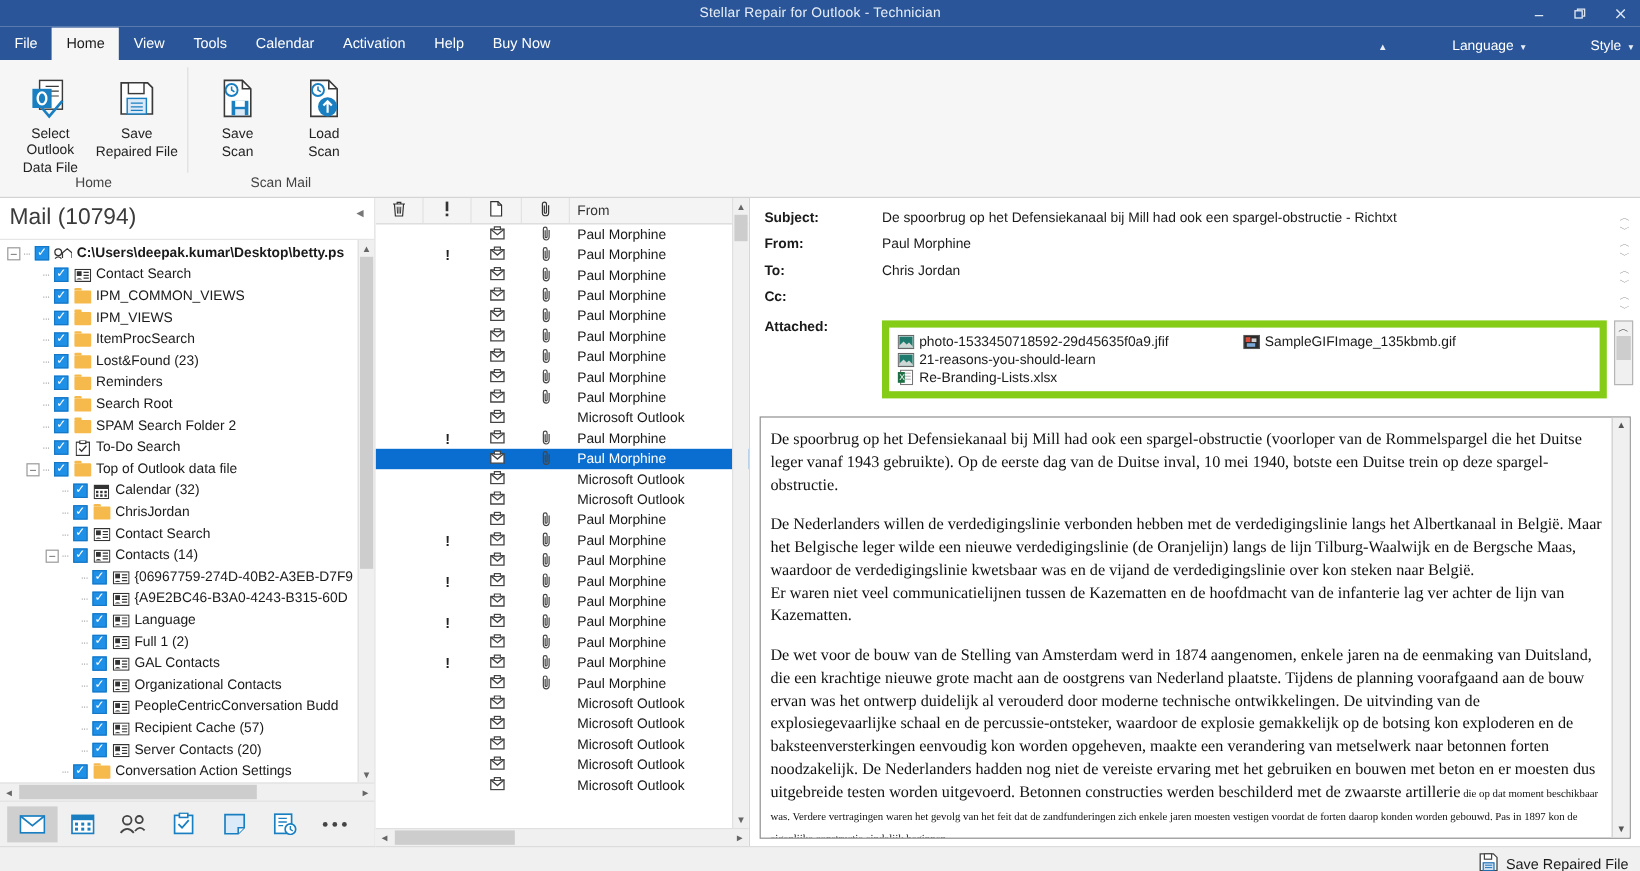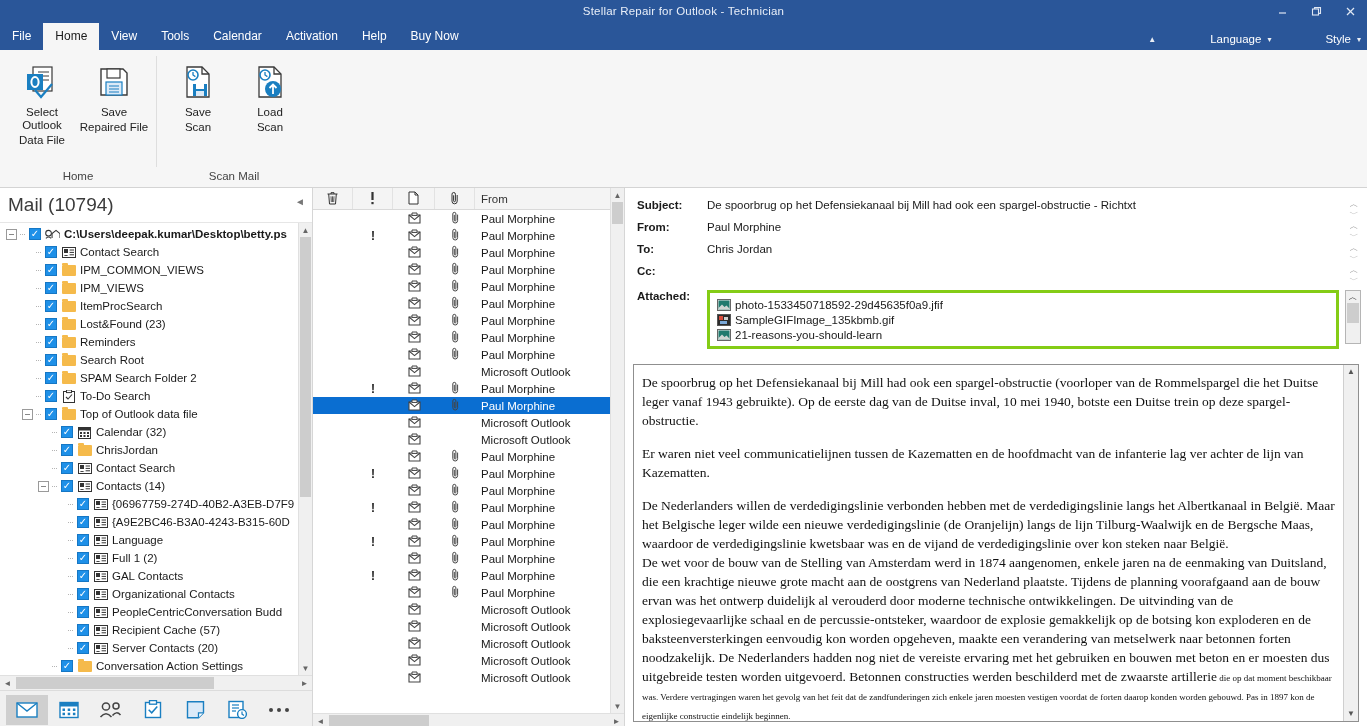--- a/index.html
+++ b/index.html
@@ -28,21 +28,21 @@
     color:#ffffff; font-size:12px; padding:5px 12px 6px 12px; line-height:16px;
   }
   .menu-item.active { background:#f6f6f6; color:#1a1a1a; }
   .menu-right { position:absolute; right:6px; bottom:5px; display:flex; align-items:center; gap:4px;
                 color:#ffffff; font-size:11.5px; }
   .menu-right .chev { font-size:8px; opacity:.9; }
   .menu-right .lbl { padding:0 2px;margin-left:48px; }
 
   
   .ribbon {
-    height:138px; background:#f6f6f6; border-bottom:1px solid #d4d4d4;
+    height:115px; background:#f6f6f6; border-bottom:1px solid #d4d4d4;
     display:flex; align-items:stretch; position:relative;
   }
   .rib-group { display:flex; flex-direction:column; justify-content:space-between;
                padding:4px 6px 2px 6px; position:relative; }
   .rib-group + .rib-group::before {
      content:""; position:absolute; left:0; top:6px; bottom:20px; width:1px; background:#dedede;
   }
   .rib-items { display:flex; align-items:flex-start; flex:1; }
   .rib-btn { width:72px; display:flex; flex-direction:column; align-items:center;
              padding-top:6px; cursor:default; }
@@ -111,28 +111,28 @@
   .mrow { height:17px; display:flex; align-items:center; font-size:11.5px; }
   .mrow .c { display:flex; align-items:center; justify-content:center; }
   .mrow .c.from { flex:1; justify-content:flex-start; padding-left:6px; color:#1a1a1a; }
   .mrow.sel { background:#0a6ed1; color:#fff; }
   .mrow.sel .c.from { color:#fff; }
   .bang { color:#222; font-weight:bold; font-size:12px; line-height:12px; }
 
   
   .readpane { flex:1; background:#fff; display:flex; flex-direction:column; position:relative; }
   .hdr-fields { padding:8px 0 6px 0; position:relative; }
-  .hfield { display:flex; align-items:flex-start; min-height:22px; padding:3px 0; }
+  .hfield { display:flex; align-items:flex-start; min-height:22px; padding:3px 0;gap:28px; }
   .hfield .lb { width:82px; padding-left:12px; font-weight:bold; font-size:11.5px; color:#1a1a1a; flex:none; }
   .hfield .vl { font-size:11.5px; color:#1a1a1a; flex:1; padding-right:30px; }
   .spin { position:absolute; right:6px; width:14px; display:flex; flex-direction:column;
           align-items:center; color:#9a9a9a; font-size:9px; line-height:10px; }
-  .att-box { margin:0 28px 0 0; border:3px solid #84cc16; background:#fff; min-height:52px;
+  .att-box { margin:0 28px 0 0; border:6px solid #84cc16; background:#fff; min-height:52px;
              padding:4px 6px; display:flex; flex-wrap:wrap; align-content:flex-start;
-             position:relative; overflow:hidden;flex-direction:column; }
+             position:relative; overflow:hidden; }
   .att { display:flex; align-items:center; font-size:11.5px; margin:1px 0; white-space:nowrap; }
   .att .ic { width:15px; height:13px; margin-right:4px; flex:none; display:inline-flex;
              align-items:center; justify-content:center; }
   .body-box { flex:1; margin:6px 8px 6px 8px; border:1px solid #8f8f8f; background:#fff;
               position:relative; overflow:hidden; }
   .body-inner { padding:8px 22px 0 8px; font-family:"Liberation Serif", serif;
                 font-size:13.5px; line-height:19px; color:#111; }
   .body-inner p { margin-bottom:14px; }
   .small-run { font-size:9px; line-height:14px; }
   .statusbar { height:28px; background:#f0f0f0; border-top:1px solid #dcdcdc;
@@ -1273,36 +1273,49 @@
             <div class="att" style="width:auto">
               <span class="ic">
                 <svg width="14" height="12" viewBox="0 0 14 12">
                   <rect x="0.5" y="0.5" width="13" height="11" fill="#e8e8e8" stroke="#666" stroke-width="1"></rect>
                   <rect x="1.5" y="1.5" width="11" height="9" fill="#1f7a6e"></rect>
                   <path d="M1.5 9 L5 5.5 L7.5 8 L9.5 6.5 L12.5 9.5 V10.5 H1.5 Z" fill="#cfd6d3"></path>
                 </svg>
               </span>
               <span>21-reasons-you-should-learn</span>
             </div>
+            <div class="att" style="width:100%">
+              <span class="ic">
+                <svg width="13" height="13" viewBox="0 0 13 13">
+                  <rect x="2.5" y="0.5" width="10" height="12" fill="#fff" stroke="#777" stroke-width="1"></rect>
+                  <line x1="5" y1="3" x2="11" y2="3" stroke="#aaa" stroke-width=".8"></line>
+                  <line x1="5" y1="5.5" x2="11" y2="5.5" stroke="#aaa" stroke-width=".8"></line>
+                  <line x1="5" y1="8" x2="11" y2="8" stroke="#aaa" stroke-width=".8"></line>
+                  <rect x="0" y="2" width="6" height="9" fill="#1d7044"></rect>
+                  <text x="1.4" y="9" font-size="7" fill="#fff" font-family="Liberation Sans, sans-serif">X</text>
+                </svg>
+              </span>
+              <span>Re-Branding-Lists.xlsx</span>
+            </div>
           </div>
           <div style="position:absolute;right:6px;top:0;width:16px;height:54px;background:#f0f0f0;border:1px solid #b5b5b5;">
             <div style="text-align:center;font-size:9px;color:#333;line-height:12px;">︿</div>
             <div style="margin:0 1px;height:20px;background:#cdcdcd;"></div>
           </div>
         </div>
       </div>
     </div>
 
     <div class="body-box">
       <div class="body-inner">
         <p>De spoorbrug op het Defensiekanaal bij Mill had ook een spargel-obstructie (voorloper van de Rommelspargel die het Duitse leger vanaf 1943 gebruikte). Op de eerste dag van de Duitse inval, 10 mei 1940, botste een Duitse trein op deze spargel-obstructie.</p>
-        <p>Er waren niet veel communicatielijnen tussen de Kazematten en de hoofdmacht van de infanterie lag ver achter de lijn van Kazematten.</p>
         <p style="margin-bottom:0">
           <span>De Nederlanders willen de verdedigingslinie verbonden hebben met de verdedigingslinie langs het Albertkanaal in België. Maar het Belgische leger wilde een nieuwe verdedigingslinie (de Oranjelijn) langs de lijn Tilburg-Waalwijk en de Bergsche Maas, waardoor de verdedigingslinie kwetsbaar was en de vijand de verdedigingslinie over kon steken naar België.</span>
         </p>
+        <p>Er waren niet veel communicatielijnen tussen de Kazematten en de hoofdmacht van de infanterie lag ver achter de lijn van Kazematten.</p>
         <p style="margin-bottom:0">
           <span>De wet voor de bouw van de Stelling van Amsterdam werd in 1874 aangenomen, enkele jaren na de eenmaking van Duitsland, die een krachtige nieuwe grote macht aan de oostgrens van Nederland plaatste. Tijdens de planning voorafgaand aan de bouw ervan was het ontwerp duidelijk al verouderd door moderne technische ontwikkelingen. De uitvinding van de explosiegevaarlijke schaal en de percussie-ontsteker, waardoor de explosie gemakkelijk op de botsing kon exploderen en de baksteenversterkingen eenvoudig kon worden opgeheven, maakte een verandering van metselwerk naar betonnen forten noodzakelijk. De Nederlanders hadden nog niet de vereiste ervaring met het gebruiken en bouwen met beton en er moesten dus uitgebreide testen worden uitgevoerd. Betonnen constructies werden beschilderd met de zwaarste artillerie</span><span class="small-run"> die op dat moment beschikbaar was. Verdere vertragingen waren het gevolg van het feit dat de zandfunderingen zich enkele jaren moesten vestigen voordat de forten daarop konden worden gebouwd. Pas in 1897 kon de eigenlijke constructie eindelijk beginnen.</span>
         </p>
       </div>
       <div style="position:absolute;right:0;top:0;bottom:0;width:15px;background:#f0f0f0;border-left:1px solid #cfcfcf;">
         <div style="text-align:center;font-size:8px;color:#555;line-height:14px;">▲</div>
         <div style="position:absolute;bottom:0;left:0;right:0;text-align:center;font-size:8px;color:#555;line-height:14px;">▼</div>
       </div>
     </div>
   </div>

